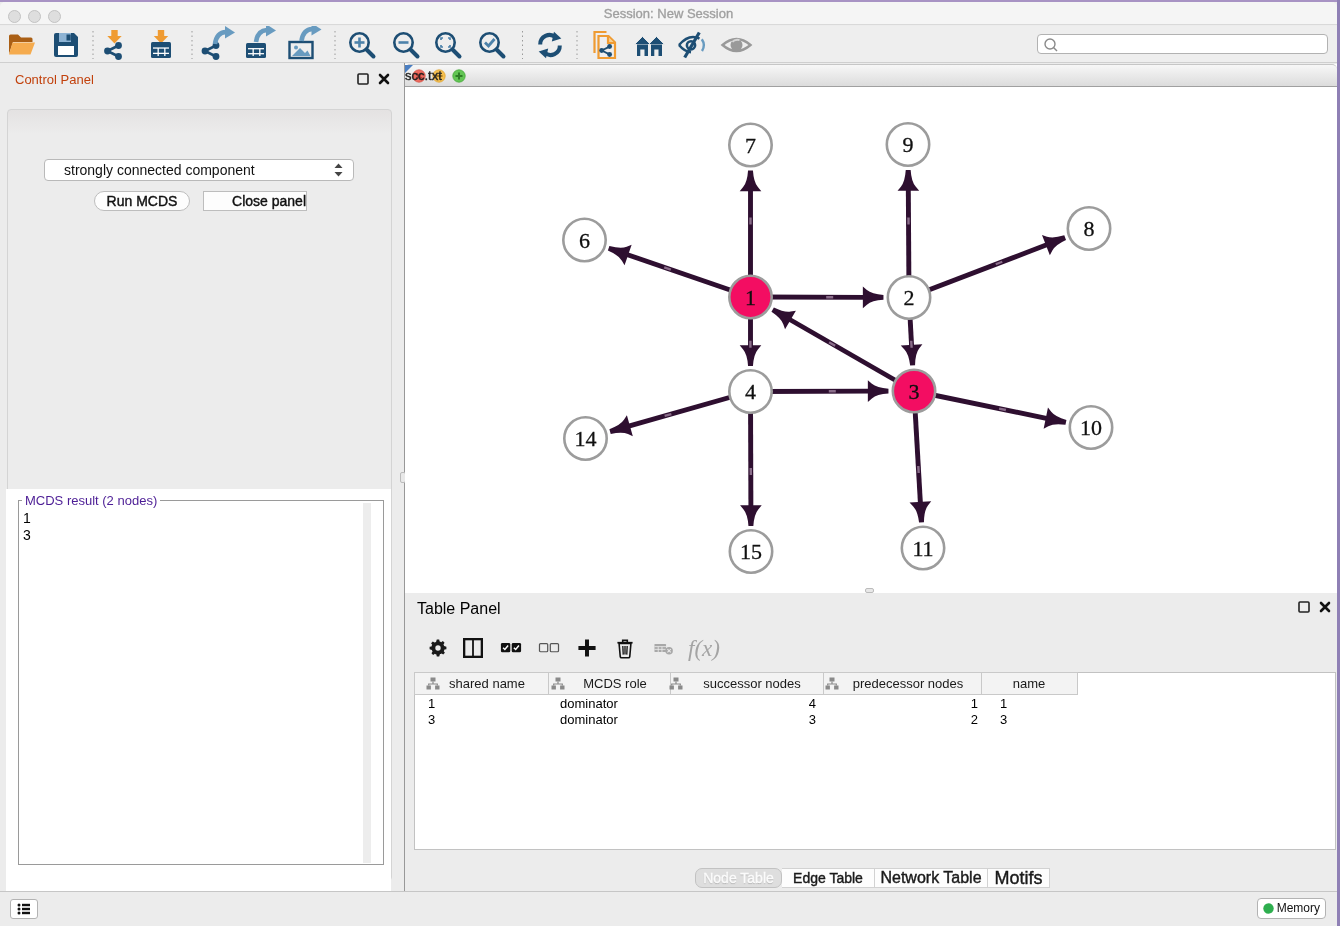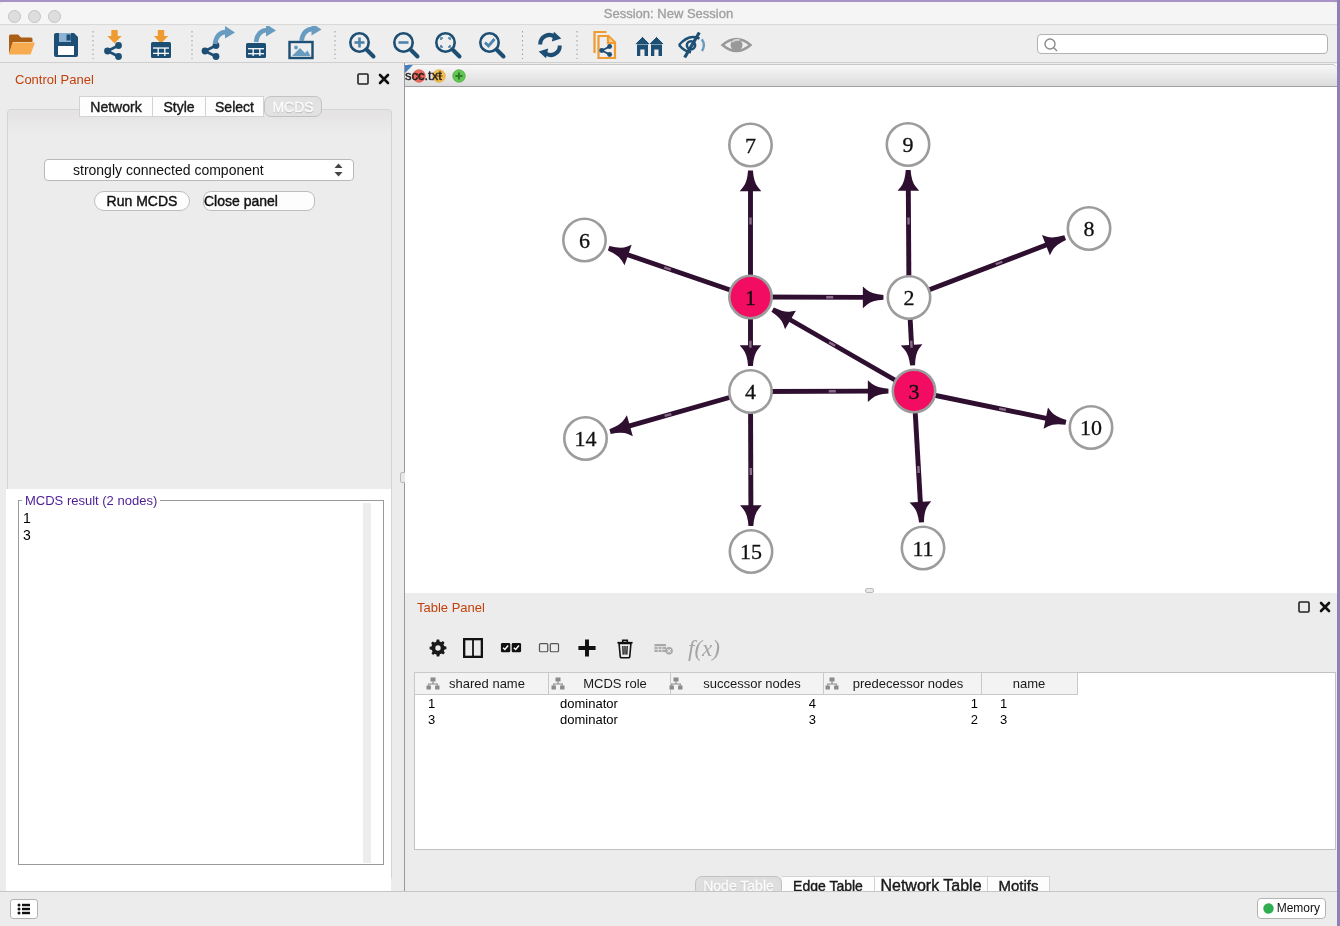--- a/index.html
+++ b/index.html
@@ -177,36 +177,30 @@
 
 <div class="abs" style="left:0;top:63px;width:404px;height:828px;background:#ececec">
  <div class="abs" style="left:15px;top:9px;font-size:13px;color:#c2410c">Control Panel</div>
  <svg class="abs" width="36" height="14" style="left:357px;top:10px">
       <rect x="1" y="1" width="10" height="10" fill="none" stroke="#222" stroke-width="1.6" rx="1"></rect>
       <path d="M23 2 L31 10 M31 2 L23 10" stroke="#111" stroke-width="2.6" stroke-linecap="round"></path>
     </svg>
 
  <div class="abs" style="left:7px;top:46px;width:385px;height:772px;background:#ececec;border:1px solid #d4d4d4;border-radius:4px;background:linear-gradient(#e4e2e2,#ececec 24px)"></div>
 
- <div class="abs" style="left:79px;top:33px;height:21px;display:flex">
-  <div style="width:73px;background:#fdfdfd;border:1px solid #d2d2d2;border-right:none;font-size:14px;-webkit-text-stroke:0.4px #1a1a1a;color:#1a1a1a;text-align:center;line-height:20px">Network</div>
-  <div style="width:53px;background:#fdfdfd;border:1px solid #d2d2d2;border-right:none;font-size:14px;-webkit-text-stroke:0.4px #1a1a1a;color:#1a1a1a;text-align:center;line-height:20px">Style</div>
-  <div style="width:59px;background:#fdfdfd;border:1px solid #d2d2d2;font-size:14px;-webkit-text-stroke:0.4px #1a1a1a;color:#1a1a1a;text-align:center;line-height:20px">Select</div>
-  <div style="width:58px;background:#e2e2e2;border:1px solid #c2c2c2;border-radius:7px;font-size:14px;-webkit-text-stroke:0.4px #fcfcfc;color:#fcfcfc;text-align:center;line-height:20px;text-shadow:0 1px 1px #aaa">MCDS</div>
- </div>
-
- <div class="abs" style="left:44px;top:96px;width:310px;height:22px;background:#fff;border:1px solid #b9b9b9;border-radius:4px;font-size:14px;color:#111;line-height:20px;padding-left:28px">strongly connected component
+
+ <div class="abs" style="left:44px;top:96px;width:310px;height:22px;background:#fff;border:1px solid #b9b9b9;border-radius:4px;font-size:14px;color:#111;line-height:20px;padding-left:19px">strongly connected component
    <svg width="11" height="14" style="position:absolute;right:9px;top:3px">
         <path d="M1.5 5 L5.5 0.5 L9.5 5 Z" fill="#444"></path>
         <path d="M1.5 9 L5.5 13.5 L9.5 9 Z" fill="#444"></path>
       </svg>
  </div>
 
  <div class="abs" style="left:94px;top:128px;width:96px;height:20px;background:#fdfdfd;border:1px solid #bdbdbd;border-radius:10px;font-size:14px;color:#111;-webkit-text-stroke:0.4px #111;text-align:center;line-height:18px">Run MCDS</div>
- <div class="abs" style="left:203px;top:128px;width:112px;height:20px;background:#fdfdfd;border:1px solid #bdbdbd;border-radius:8px;font-size:14px;color:#111;-webkit-text-stroke:0.4px #111;text-align:left;line-height:18px">Close panel</div>
+ <div class="abs" style="left:203px;top:128px;width:104px;height:20px;background:#fdfdfd;border:1px solid #bdbdbd;border-radius:0;font-size:14px;color:#111;-webkit-text-stroke:0.4px #111;text-align:right;line-height:18px">Close panel</div>
 
  <div class="abs" style="left:6px;top:426px;width:385px;height:452px;background:#fff"></div>
 
  <div class="abs" style="left:18px;top:437px;width:366px;height:365px;border:1px solid #9a9a9a"></div>
  <div class="abs" style="left:22px;top:430px;background:#fff;padding:0 3px;font-size:13px;color:#4c1d95">MCDS result (2 nodes)</div>
  <div class="abs" style="left:23px;top:447px;font-size:14px;color:#000;line-height:17px">1<br>3</div>
  <div class="abs" style="left:363px;top:440px;width:8px;height:360px;background:#ededed"></div>
 </div>
 
 <div class="abs" style="left:404px;top:63px;width:1px;height:828px;background:#989898"></div>
@@ -292,21 +286,21 @@
 <text x="908.0" y="152.3" font-size="22" fill="#101010" stroke="#101010" stroke-width="0.3" text-anchor="middle" font-family="Liberation Serif, serif">9</text>
 <text x="1091.0" y="435.3" font-size="22" fill="#101010" stroke="#101010" stroke-width="0.3" text-anchor="middle" font-family="Liberation Serif, serif">10</text>
 <text x="923.0" y="555.8" font-size="22" fill="#101010" stroke="#101010" stroke-width="0.3" text-anchor="middle" font-family="Liberation Serif, serif">11</text>
 <text x="585.5" y="446.3" font-size="22" fill="#101010" stroke="#101010" stroke-width="0.3" text-anchor="middle" font-family="Liberation Serif, serif">14</text>
 <text x="751.0" y="559.3" font-size="22" fill="#101010" stroke="#101010" stroke-width="0.3" text-anchor="middle" font-family="Liberation Serif, serif">15</text>
 </g>
  </svg>
 </div>
 
 <div class="abs" style="left:405px;top:593px;width:932px;height:298px;background:#ececec">
- <div class="abs" style="left:12px;top:7px;font-size:13px;color:#c2410c">Table Panel</div>
+ <div class="abs" style="left:12px;top:7px;font-size:16px;color:#000000">Table Panel</div>
  <svg class="abs" width="36" height="14" style="left:893px;top:8px">
       <rect x="1" y="1" width="10" height="10" fill="none" stroke="#222" stroke-width="1.6" rx="1"></rect>
       <path d="M23 2 L31 10 M31 2 L23 10" stroke="#111" stroke-width="2.6" stroke-linecap="round"></path>
     </svg>
 
  <svg class="abs" width="330" height="34" viewBox="0 0 330 34" style="left:0;top:38px">
   <g transform="translate(33,17) scale(0.60) translate(-16,-16)">
    <path fill="#1a1a1a" d="M14 2 h4 l0.7 3.2 a9 9 0 0 1 2.6 1.1 l2.8-1.8 2.8 2.8 -1.8 2.8 a9 9 0 0 1 1.1 2.6 L30 14 v4 l-3.2 0.7 a9 9 0 0 1 -1.1 2.6 l1.8 2.8 -2.8 2.8 -2.8-1.8 a9 9 0 0 1 -2.6 1.1 L18 30 h-4 l-0.7-3.2 a9 9 0 0 1 -2.6-1.1 l-2.8 1.8 -2.8-2.8 1.8-2.8 a9 9 0 0 1 -1.1-2.6 L2 18 v-4 l3.2-0.7 a9 9 0 0 1 1.1-2.6 L4.5 7.9 7.3 5.1 l2.8 1.8 a9 9 0 0 1 2.6-1.1 Z M16 11.5 a4.5 4.5 0 1 0 0 9 a4.5 4.5 0 0 0 0-9"></path>
   </g>
   <g transform="translate(68,17) scale(0.68) translate(-16,-16)">
@@ -373,25 +367,25 @@
         <text x="494" y="16">predecessor nodes</text>
         <text x="615" y="16">name</text>
   </g>
  </svg>
  <div class="abs" style="left:23px;top:103px;font-size:13px;color:#000;line-height:16px">1<br>3</div>
  <div class="abs" style="left:155px;top:103px;font-size:13px;color:#000;line-height:16px">dominator<br>dominator</div>
  <div class="abs" style="left:331px;top:103px;width:80px;text-align:right;font-size:13px;color:#000;line-height:16px">4<br>3</div>
  <div class="abs" style="left:493px;top:103px;width:80px;text-align:right;font-size:13px;color:#000;line-height:16px">1<br>2</div>
  <div class="abs" style="left:595px;top:103px;font-size:13px;color:#000;line-height:16px">1<br>3</div>
 
- <div class="abs" style="left:290px;top:283px;height:20px;display:flex">
+ <div class="abs" style="left:290px;top:275px;height:20px;display:flex">
   <div style="width:87px;background:#dedede;border:1px solid #c2c2c2;border-radius:7px;font-size:14px;-webkit-text-stroke:0.4px #fbfbfb;color:#fbfbfb;text-align:center;line-height:18px;text-shadow:0 1px 1px #aaa">Node Table</div>
   <div style="width:93px;background:#fdfdfd;border:1px solid #d2d2d2;border-left:none;font-size:14px;-webkit-text-stroke:0.4px #1a1a1a;color:#1a1a1a;text-align:center;line-height:18px">Edge Table</div>
   <div style="width:113px;background:#fdfdfd;border:1px solid #d2d2d2;border-left:none;font-size:16px;-webkit-text-stroke:0.4px #1a1a1a;color:#1a1a1a;text-align:center;line-height:18px">Network Table</div>
-  <div style="width:62px;background:#fdfdfd;border:1px solid #d2d2d2;border-left:none;font-size:15px;-webkit-text-stroke:0.4px #1a1a1a;color:#1a1a1a;text-align:center;line-height:18px">Motifs</div>
+  <div style="width:62px;background:#fdfdfd;border:1px solid #d2d2d2;border-left:none;font-size:18px;-webkit-text-stroke:0.4px #1a1a1a;color:#1a1a1a;text-align:center;line-height:18px">Motifs</div>
  </div>
 </div>
 <div class="abs" style="left:865px;top:588px;width:9px;height:5px;background:#e8e8e8;border:1px solid #bbb;border-radius:2px"></div>
 
 <div class="abs" style="left:0;top:891px;width:1340px;height:35px;background:#ececec;border-top:1px solid #c6c6c6">
  <div class="abs" style="left:10px;top:7px;width:28px;height:20px;background:#fff;border:1px solid #b3b3b3;border-radius:3px">
   <svg width="26" height="18" style="position:absolute;left:0;top:0">
         <g fill="#111">
           <circle cx="8" cy="5" r="1.5"></circle>
           <circle cx="8" cy="9" r="1.5"></circle>

